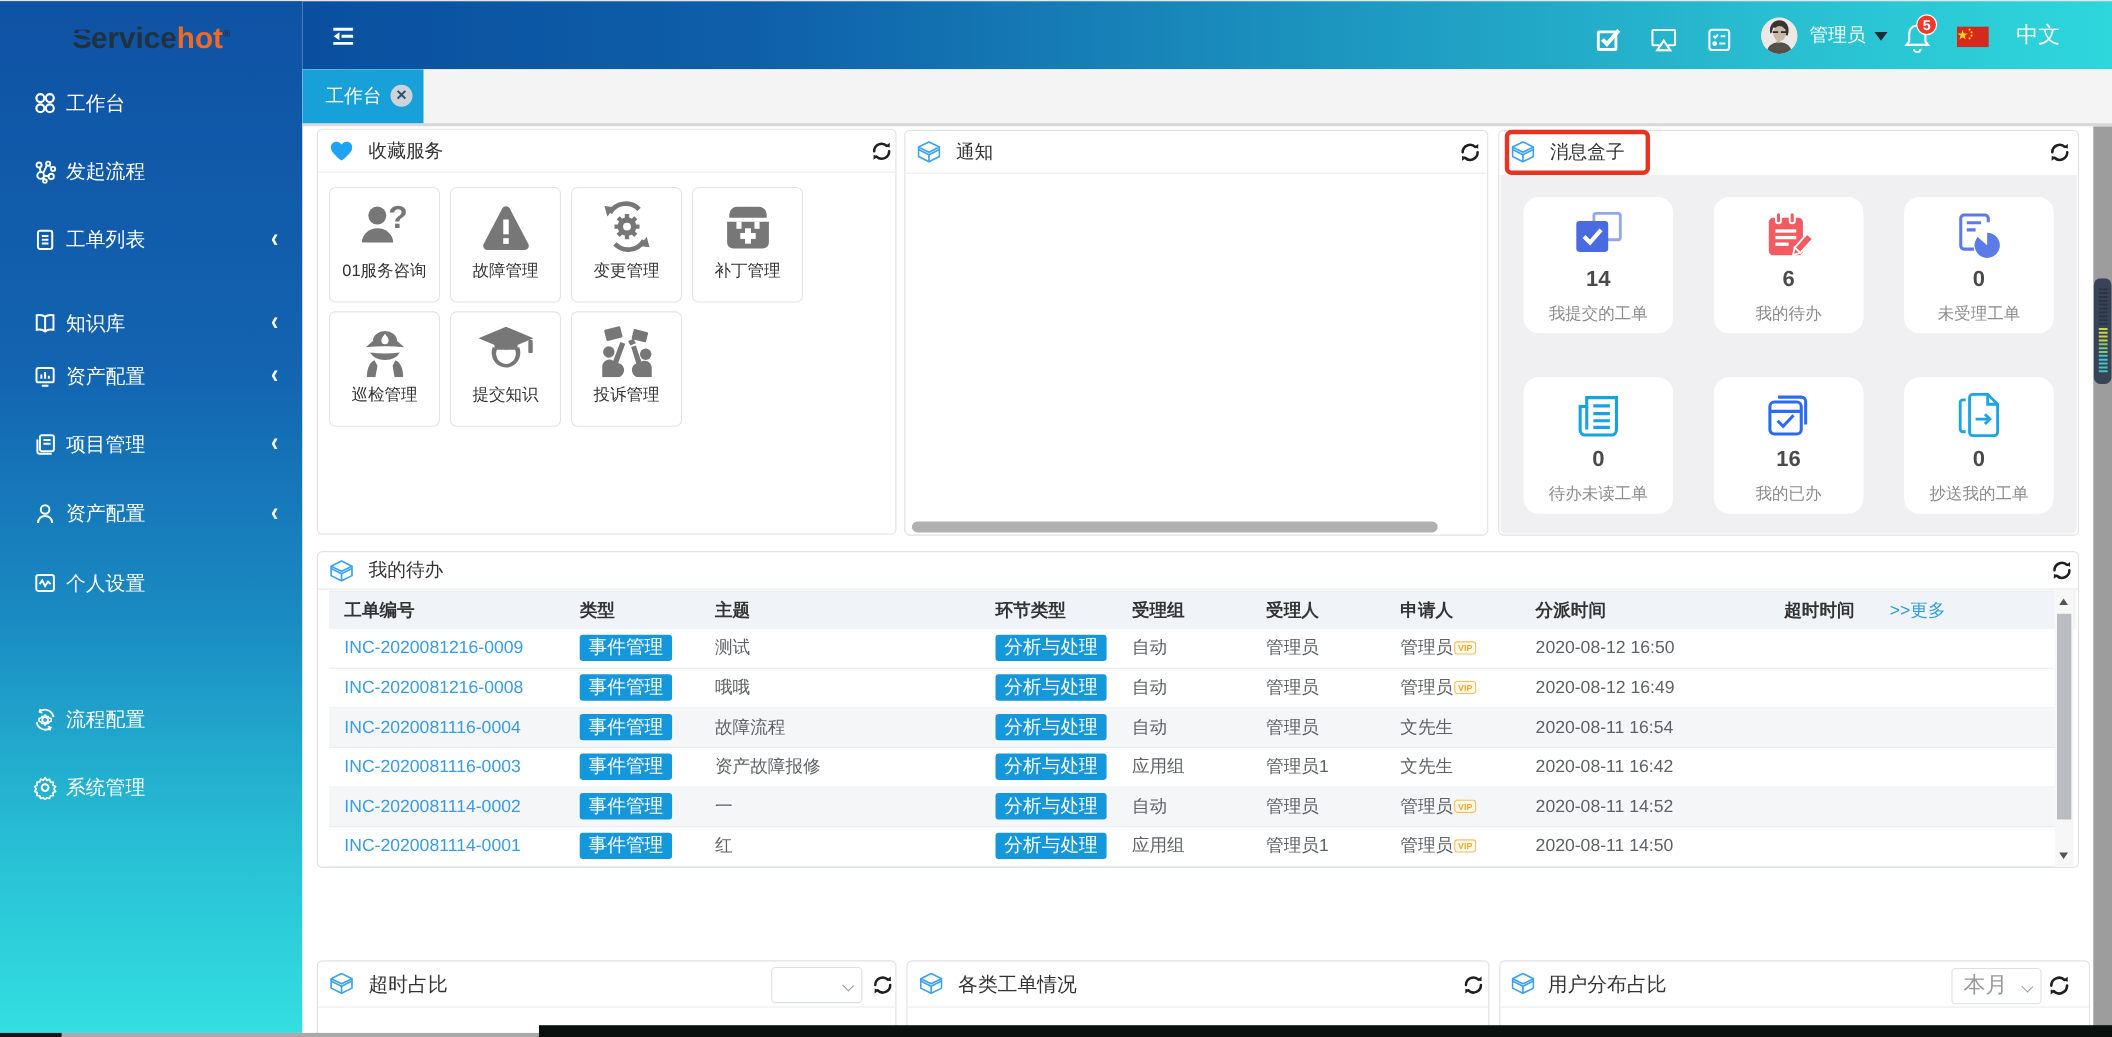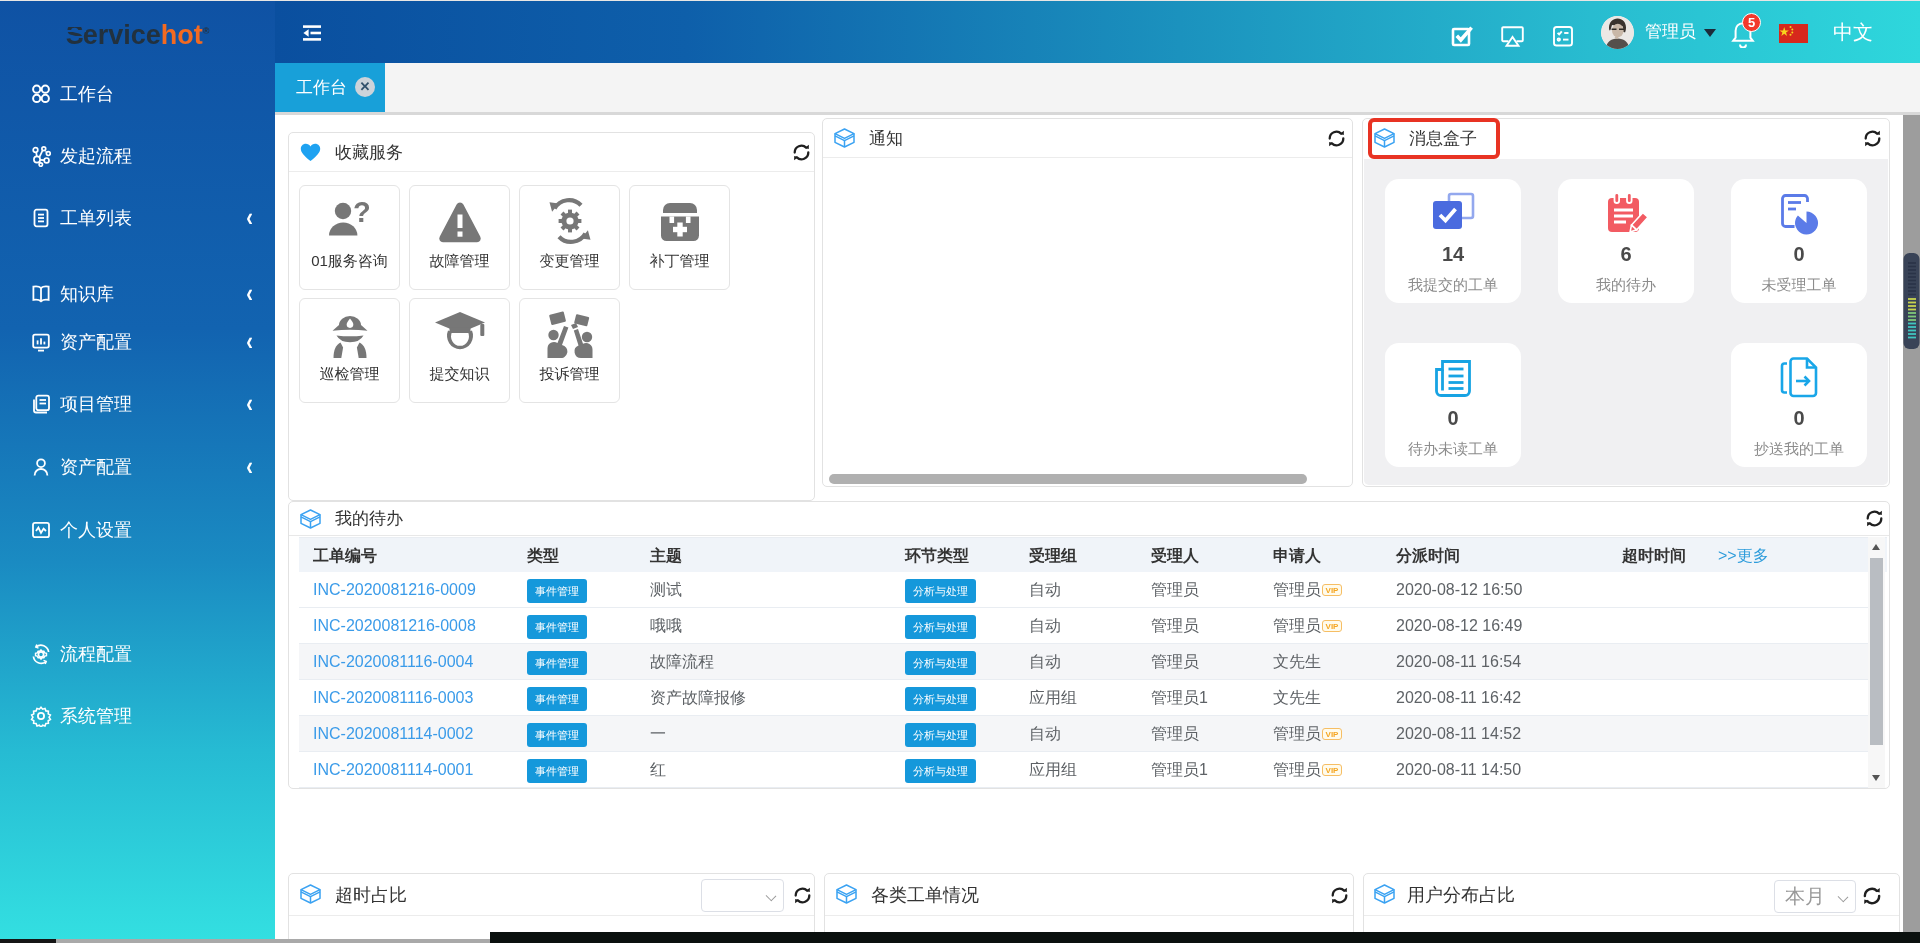--- a/index.html
+++ b/index.html
@@ -32,21 +32,21 @@
 .mtile{position:absolute;width:136px;height:124px;border-radius:14px;background:#fff;text-align:center}
 .mtile .num{position:absolute;left:0;right:0;top:64px;font-size:20px;font-weight:bold;color:#4a4a4a;text-align:center}
 .mtile .lb{position:absolute;left:0;right:0;top:97px;font-size:15px;color:#8c8c8c;text-align:center}
 .mtile svg{position:absolute;left:50%;transform:translateX(-50%);top:13px}
 
 #tblhead{position:absolute;left:299px;top:537px;width:1588px;height:35px;background:#f0f4f9;border-top:1px solid #e9edf2}
 #tblhead .th{position:absolute;top:0;line-height:35px;font-size:16px;font-weight:bold;color:#333}
 .trow{position:absolute;left:299px;width:1569px;height:36px;border-bottom:1px solid #e9edf2}
 .trow .td{position:absolute;top:0;line-height:35px;font-size:16px;color:#5e6266}
 .trow .lnk{color:#3a9be9}
-.badge{display:inline-block;height:24px;line-height:24px;border-radius:3px;background:#1598DB;color:#fff;font-size:11px;padding:0 8px;margin-top:5px}
+.badge{display:inline-block;height:24px;line-height:24px;border-radius:3px;background:#1598DB;color:#fff;font-size:17px;padding:0 8px;margin-top:5px}
 .vip{display:inline-block;width:20px;height:12px;line-height:11px;border:1px solid #f6be64;border-radius:3px;background:#fffbec;color:#f5a623;font-size:8px;font-weight:bold;text-align:center;vertical-align:2px;margin-left:1px}
 .sel{position:absolute;height:33px;background:#fff;border:1px solid #dcdfe6;border-radius:4px}
 .sel .sv{position:absolute;left:10px;top:0;line-height:31px;font-size:20px;color:#999}
 .sel .ch{position:absolute;right:8px;top:12px;width:8px;height:8px;border-right:1.6px solid #999;border-bottom:1.6px solid #999;transform:rotate(45deg) scaleY(0.9);transform-origin:center}
 #vsb{position:absolute;left:1903px;top:115px;width:17px;height:828px;background:#9d9d9d}
 #hsb{position:absolute;left:0;top:939px;width:1920px;height:4px;background:#a9a9a9}
 #hsb .thumb{position:absolute;left:0;top:0;width:56px;height:4px;background:#151515}
 #taskbar{position:absolute;left:490px;top:932px;width:1430px;height:11px;background:#0a100e}
 </style>
 </head>
@@ -203,21 +203,21 @@
         <circle cx="11.5" cy="10.8" r="1"></circle>
       </g>
     </svg>
 <div style="position:absolute;left:1558px;top:0;line-height:62px;font-size:20px;color:#fff">中文</div>
 </div>
 <div id="tabbar">
     <div id="tab">工作台<span class="x">✕</span></div>
   </div>
 <div id="content"></div>
 
-<div class="card" style="left:288px;top:132px;width:527px;height:369px">
+<div class="card" style="left:288px;top:117px;width:527px;height:369px">
  <div class="chead">
   <svg class="cico" style="top:10px" width="21" height="19" viewBox="0 0 21 19">
         <path fill="#1ea2f1" d="M10.5 18 C4 13 0.8 9.3 0.8 5.8 C0.8 3 3 0.8 5.8 0.8 C7.7 0.8 9.5 1.8 10.5 3.4 C11.5 1.8 13.3 0.8 15.2 0.8 C18 0.8 20.2 3 20.2 5.8 C20.2 9.3 17 13 10.5 18 Z"></path>
       </svg>
   <span class="ttl">收藏服务</span>
   <svg class="rf" style="left:503px" width="19" height="19" viewBox="0 0 19 19" fill="none" stroke="#1f1f1f" stroke-width="2.3" stroke-linecap="round">
         <path d="M16.3 9.5 a6.8 6.8 0 0 1 -11.5 4.9"></path>
         <path d="M2.7 9.5 a6.8 6.8 0 0 1 11.5 -4.9"></path>
         <path d="M16.9 1.8 l-0.1 4.3 -4.2 -1.2 z" fill="#1f1f1f" stroke="none"></path>
         <path d="M2.1 17.2 l0.1 -4.3 4.2 1.2 z" fill="#1f1f1f" stroke="none"></path>
@@ -394,20 +394,30 @@
   <svg width="46" height="44" viewBox="0 0 46 44" fill="none" stroke="#17a3e3" stroke-width="2.8">
         <path d="M12.5 5.5 h27 v29.5 a4.5 4.5 0 0 1 -4.5 4.5 H11 a4.5 4.5 0 0 1 -4.5 -4.5 V13.5 h6 z"></path>
         <path d="M12.5 13.5 v21"></path>
         <line x1="18.5" y1="13" x2="33.5" y2="13"></line>
         <line x1="18.5" y1="20" x2="33.5" y2="20"></line>
         <line x1="18.5" y1="26.5" x2="33.5" y2="26.5"></line>
         <line x1="18.5" y1="32.5" x2="33.5" y2="32.5"></line>
       </svg>
   <div class="num">0</div>
       <div class="lb">待办未读工单</div>
+ </div>
+ <div class="mtile" style="left:195px;top:224px">
+  <svg width="46" height="44" viewBox="0 0 46 44" fill="none" stroke="#2b6bf3" stroke-width="2.8">
+        <path d="M13.5 5 h21 a4 4 0 0 1 4 4 v21"></path>
+        <rect x="6" y="9.5" width="28.5" height="29" rx="4"></rect>
+        <line x1="6" y1="18" x2="34.5" y2="18"></line>
+        <polyline points="13,26.5 18,31.5 27.5,21.5"></polyline>
+      </svg>
+  <div class="num">16</div>
+      <div class="lb">我的已办</div>
  </div>
  <div class="mtile" style="left:368px;top:224px">
   <svg width="46" height="44" viewBox="0 0 46 44" fill="none" stroke="#19a6e8" stroke-width="2.6">
         <path d="M11 7.5 H8.5 a2.5 2.5 0 0 0 -2.5 2.5 v24 a2.5 2.5 0 0 0 2.5 2.5 H11"></path>
         <path d="M17.5 2.5 h13.5 l9 9 v25.5 a3 3 0 0 1 -3 3 h-19.5 a3 3 0 0 1 -3 -3 v-31.5 a3 3 0 0 1 3 -3 z"></path>
         <path d="M31 2.5 v9 h9"></path>
         <line x1="20" y1="25" x2="33" y2="25"></line>
         <polyline points="28.5,20.5 33,25 28.5,29.5"></polyline>
       </svg>
   <div class="num">0</div>

